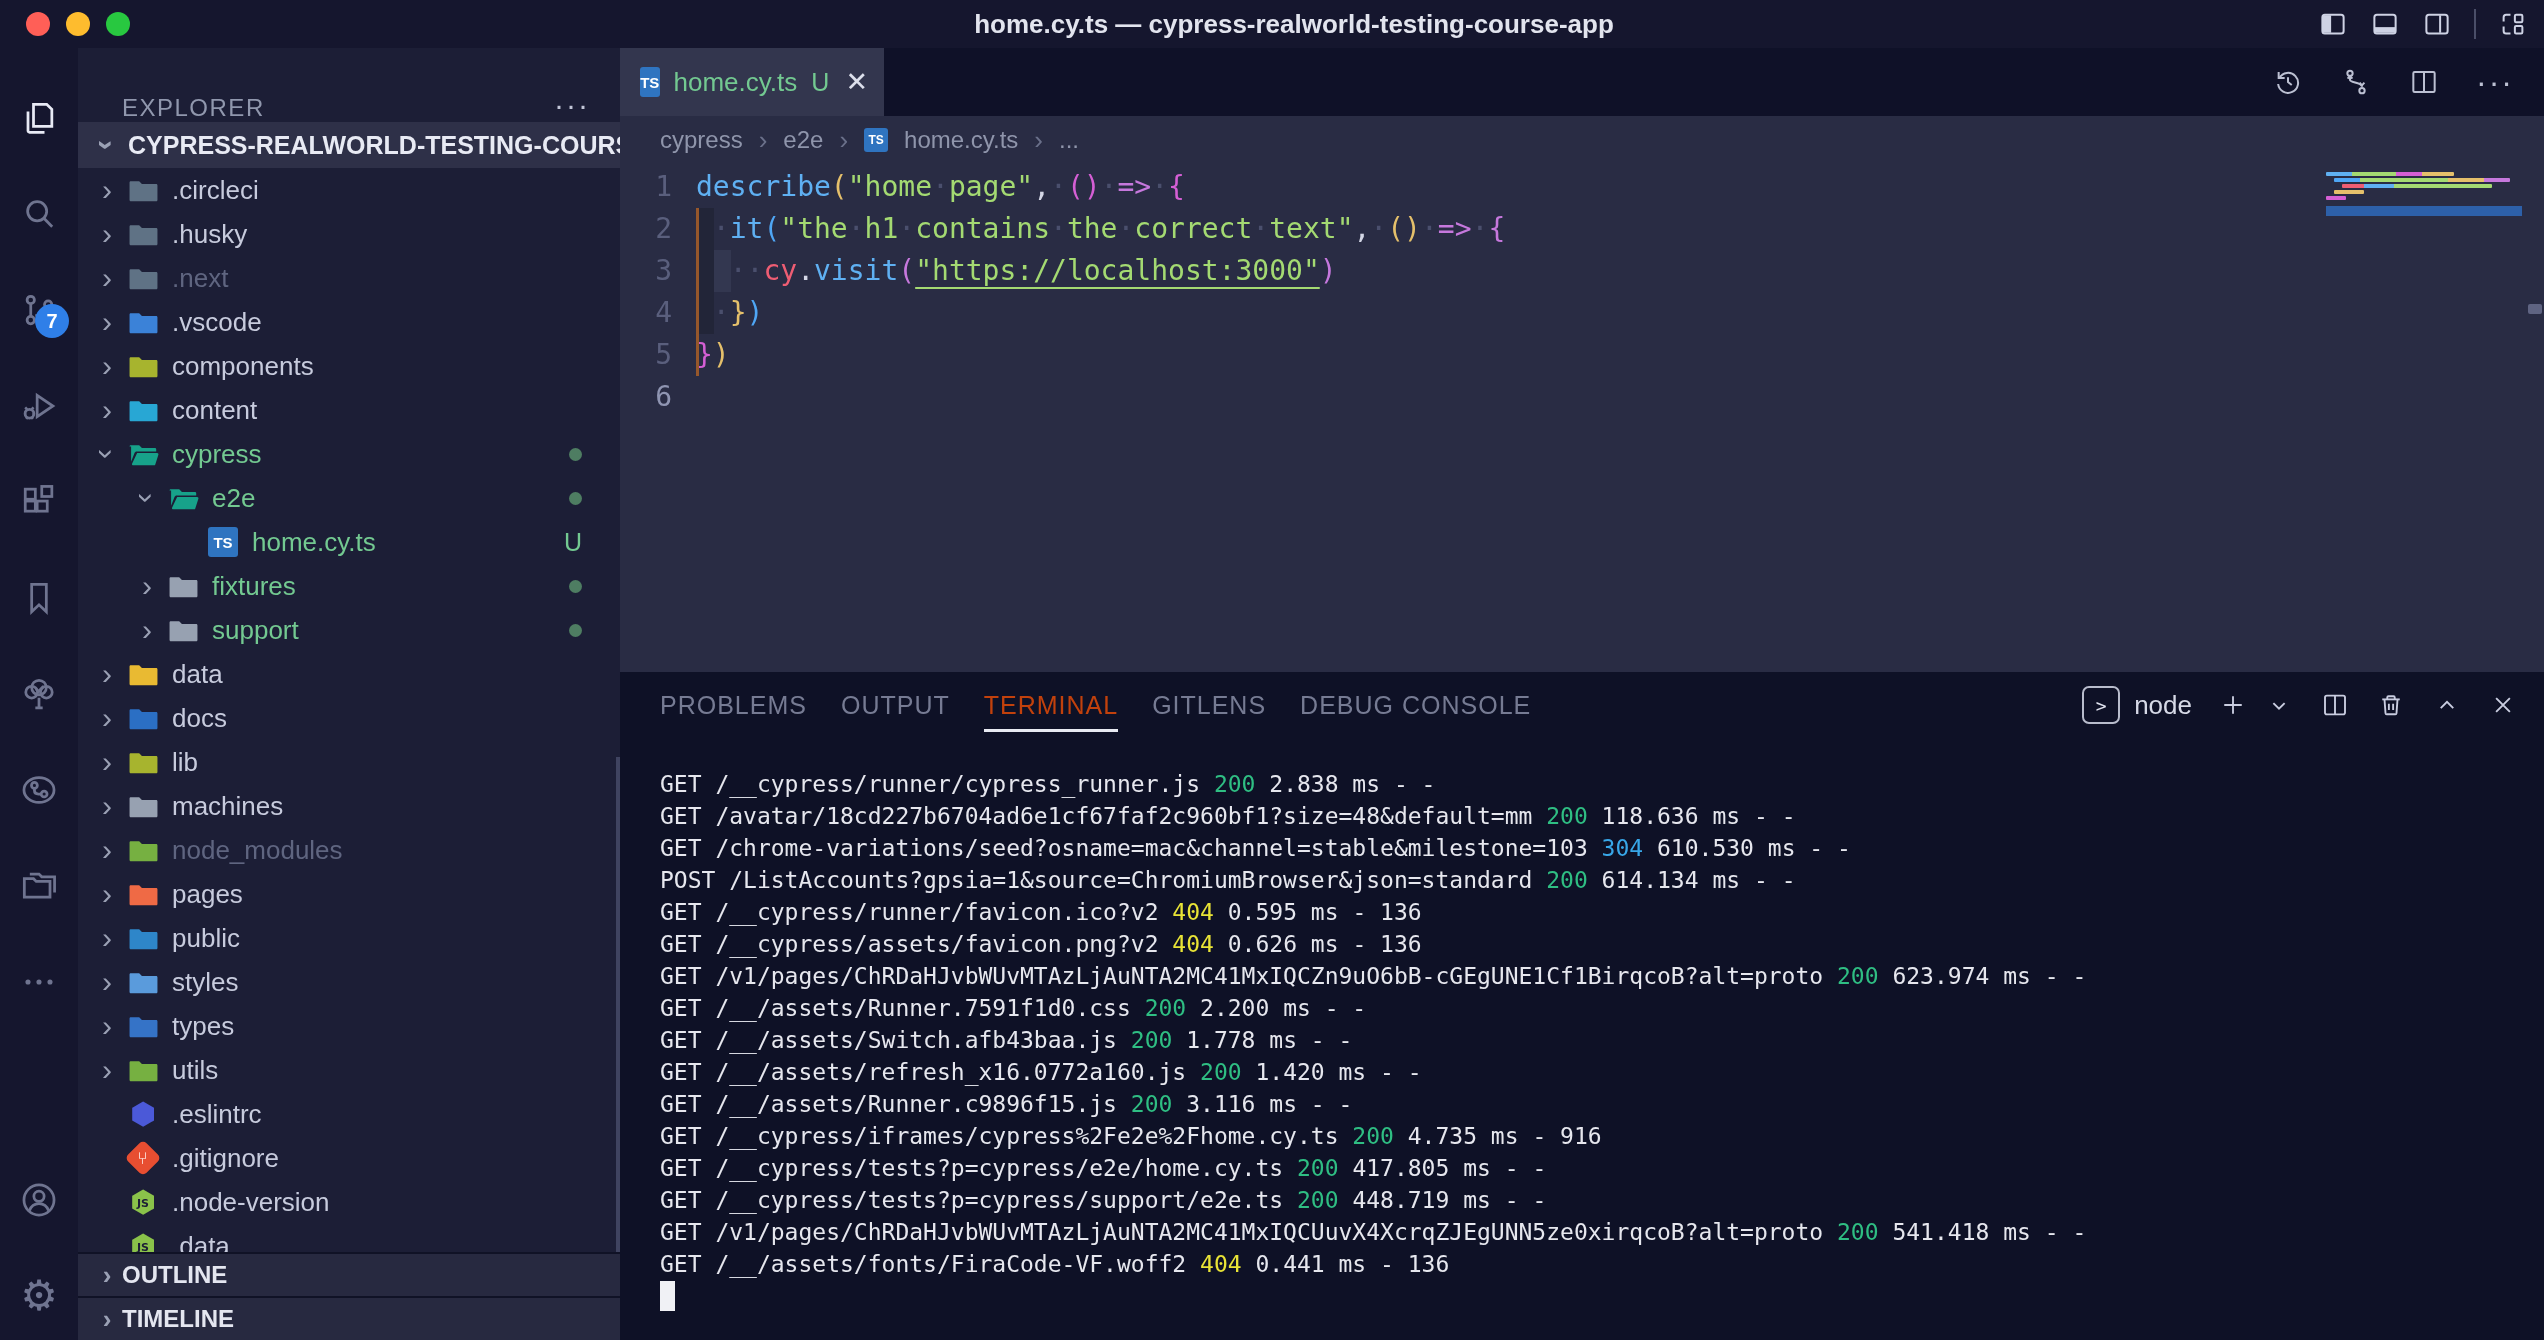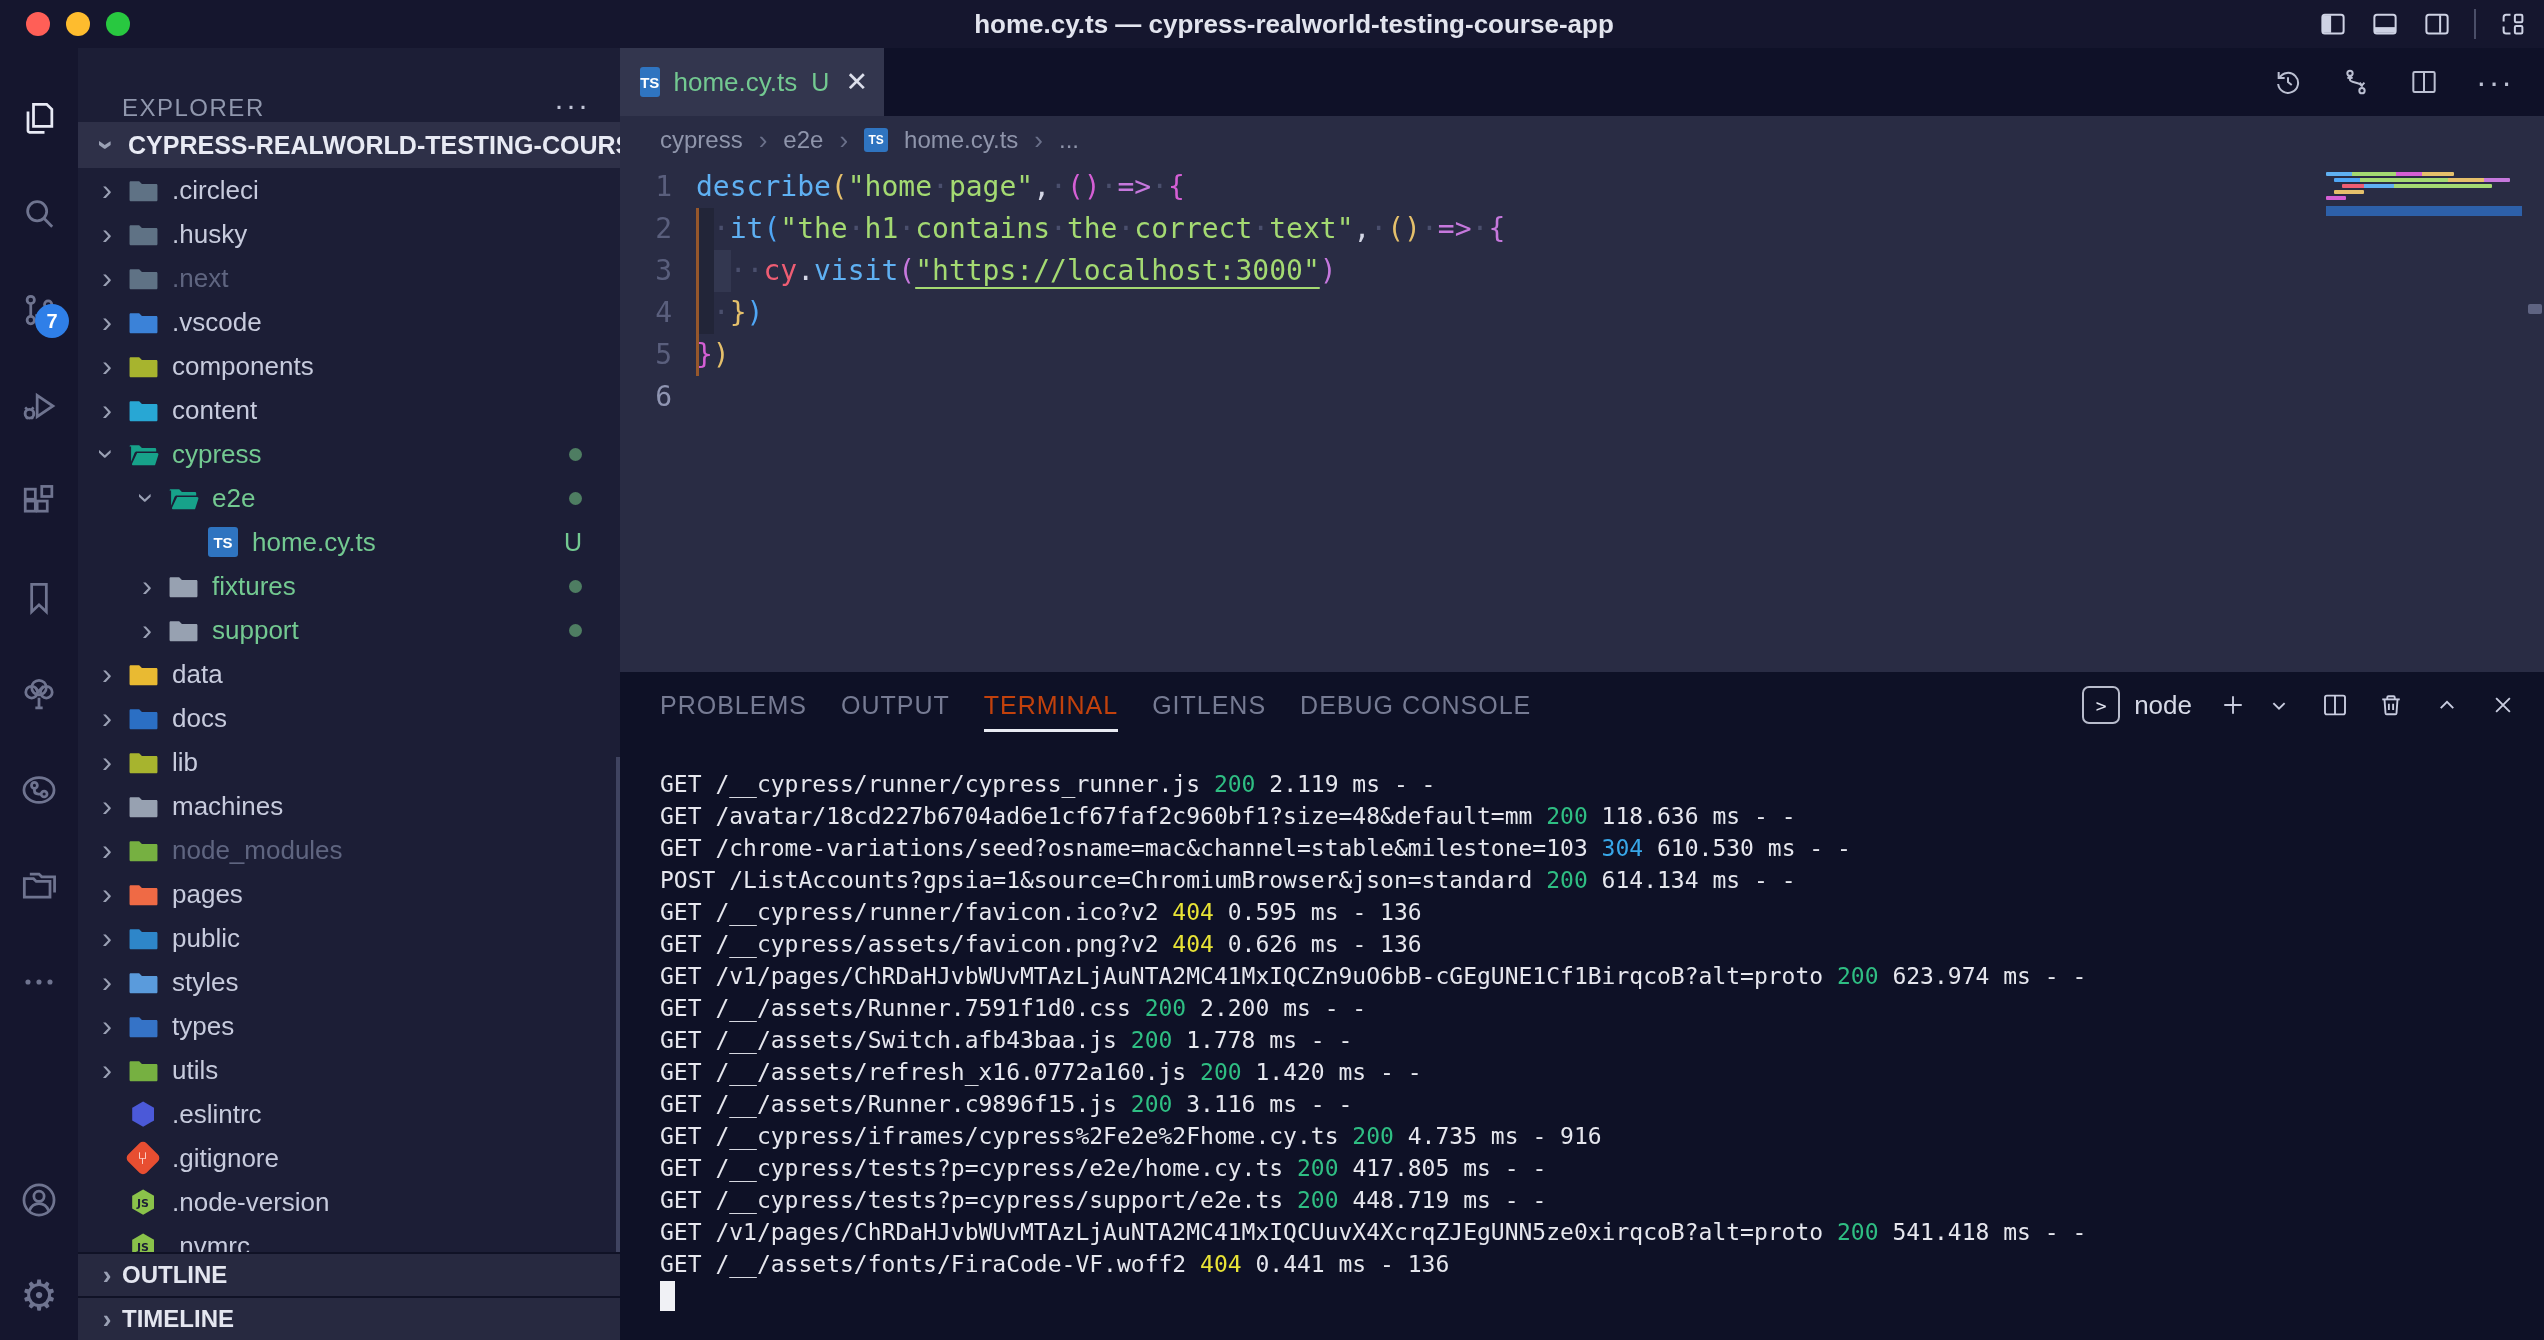--- a/index.html
+++ b/index.html
@@ -467,21 +467,21 @@
             <span class="fic">
               <span class="hexic" style="color:#8ac24a">⬢<i>JS</i></span>
             </span>
             <span class="tlabel default">.node-version</span>
           </div>
           <div class="trow" style="padding-left: 14px;">
             <span class="chev empty">›</span>
             <span class="fic">
               <span class="hexic" style="color:#8ac24a">⬢<i>JS</i></span>
             </span>
-            <span class="tlabel default">.nvmrc</span>
+            <span class="tlabel default">.data</span>
           </div>
         </div>
       <div class="sb-scrollthumb"></div>
       <div class="sb-bottom" id="sb-bottom">
           <div class="sb-section">
             <span class="chev">›</span>
             <span class="">OUTLINE</span>
           </div>
           <div class="sb-section">
             <span class="chev">›</span>
@@ -602,21 +602,21 @@
             </span>
             <span>
               <svg viewBox="0 0 24 24" fill="none" stroke="currentColor" stroke-width="1.5">
                   <path d="M6.5 6.5l11 11M17.5 6.5l-11 11"></path>
                 </svg>
             </span>
           </div>
         </div>
         <div class="terminal">
           <div id="term-lines">
-              <div class="tline"><span class="t-w">GET /__cypress/runner/cypress_runner.js </span><span class="t-g">200</span><span class="t-w"> 2.119 ms - -</span></div>
+              <div class="tline"><span class="t-w">GET /__cypress/runner/cypress_runner.js </span><span class="t-g">200</span><span class="t-w"> 2.838 ms - -</span></div>
               <div class="tline"><span class="t-w">GET /avatar/18cd227b6704ad6e1cf67faf2c960bf1?size=48&amp;default=mm </span><span class="t-g">200</span><span class="t-w"> 118.636 ms - -</span></div>
               <div class="tline"><span class="t-w">GET /chrome-variations/seed?osname=mac&amp;channel=stable&amp;milestone=103 </span><span class="t-b">304</span><span class="t-w"> 610.530 ms - -</span></div>
               <div class="tline"><span class="t-w">POST /ListAccounts?gpsia=1&amp;source=ChromiumBrowser&amp;json=standard </span><span class="t-g">200</span><span class="t-w"> 614.134 ms - -</span></div>
               <div class="tline"><span class="t-w">GET /__cypress/runner/favicon.ico?v2 </span><span class="t-y">404</span><span class="t-w"> 0.595 ms - 136</span></div>
               <div class="tline"><span class="t-w">GET /__cypress/assets/favicon.png?v2 </span><span class="t-y">404</span><span class="t-w"> 0.626 ms - 136</span></div>
               <div class="tline"><span class="t-w">GET /v1/pages/ChRDaHJvbWUvMTAzLjAuNTA2MC41MxIQCZn9uO6bB-cGEgUNE1Cf1BirqcoB?alt=proto </span><span class="t-g">200</span><span class="t-w"> 623.974 ms - -</span></div>
               <div class="tline"><span class="t-w">GET /__/assets/Runner.7591f1d0.css </span><span class="t-g">200</span><span class="t-w"> 2.200 ms - -</span></div>
               <div class="tline"><span class="t-w">GET /__/assets/Switch.afb43baa.js </span><span class="t-g">200</span><span class="t-w"> 1.778 ms - -</span></div>
               <div class="tline"><span class="t-w">GET /__/assets/refresh_x16.0772a160.js </span><span class="t-g">200</span><span class="t-w"> 1.420 ms - -</span></div>
               <div class="tline"><span class="t-w">GET /__/assets/Runner.c9896f15.js </span><span class="t-g">200</span><span class="t-w"> 3.116 ms - -</span></div>

